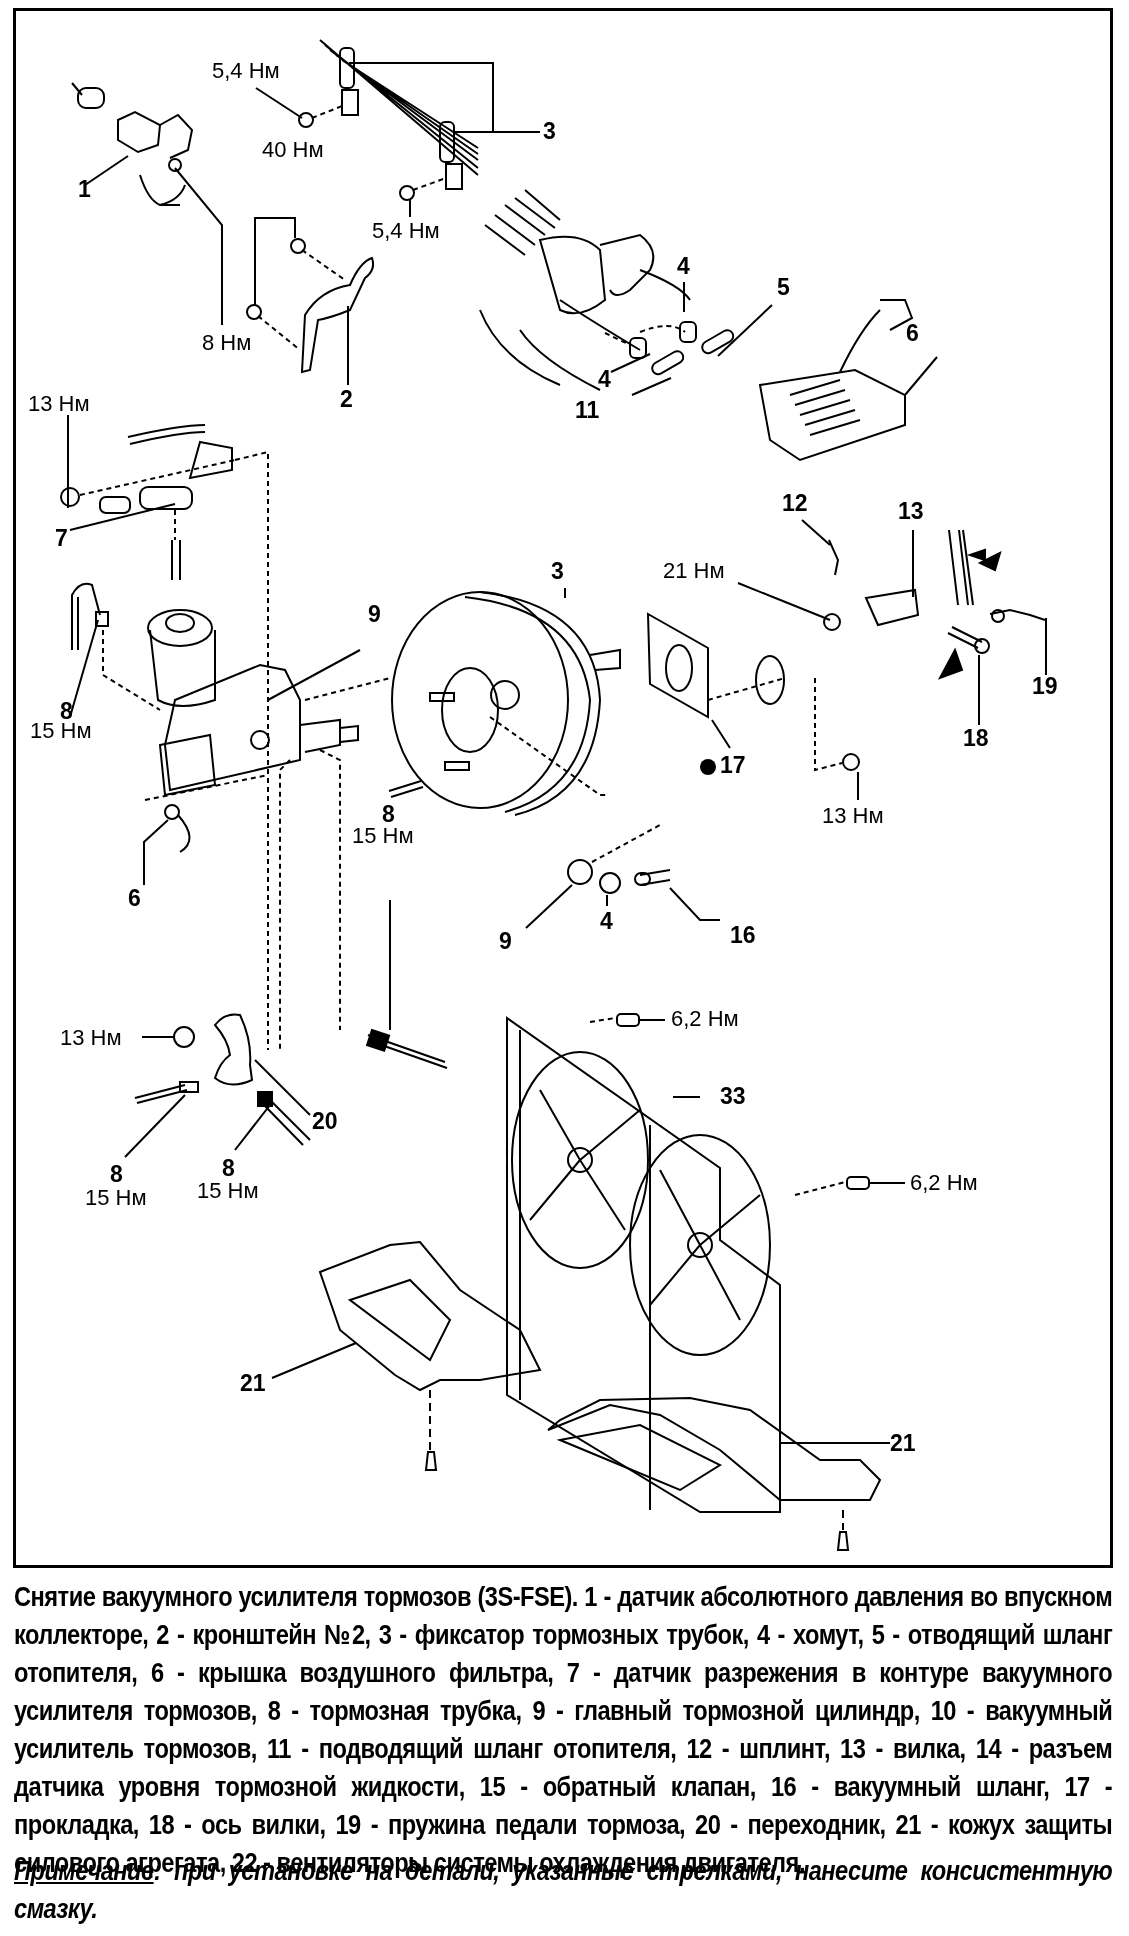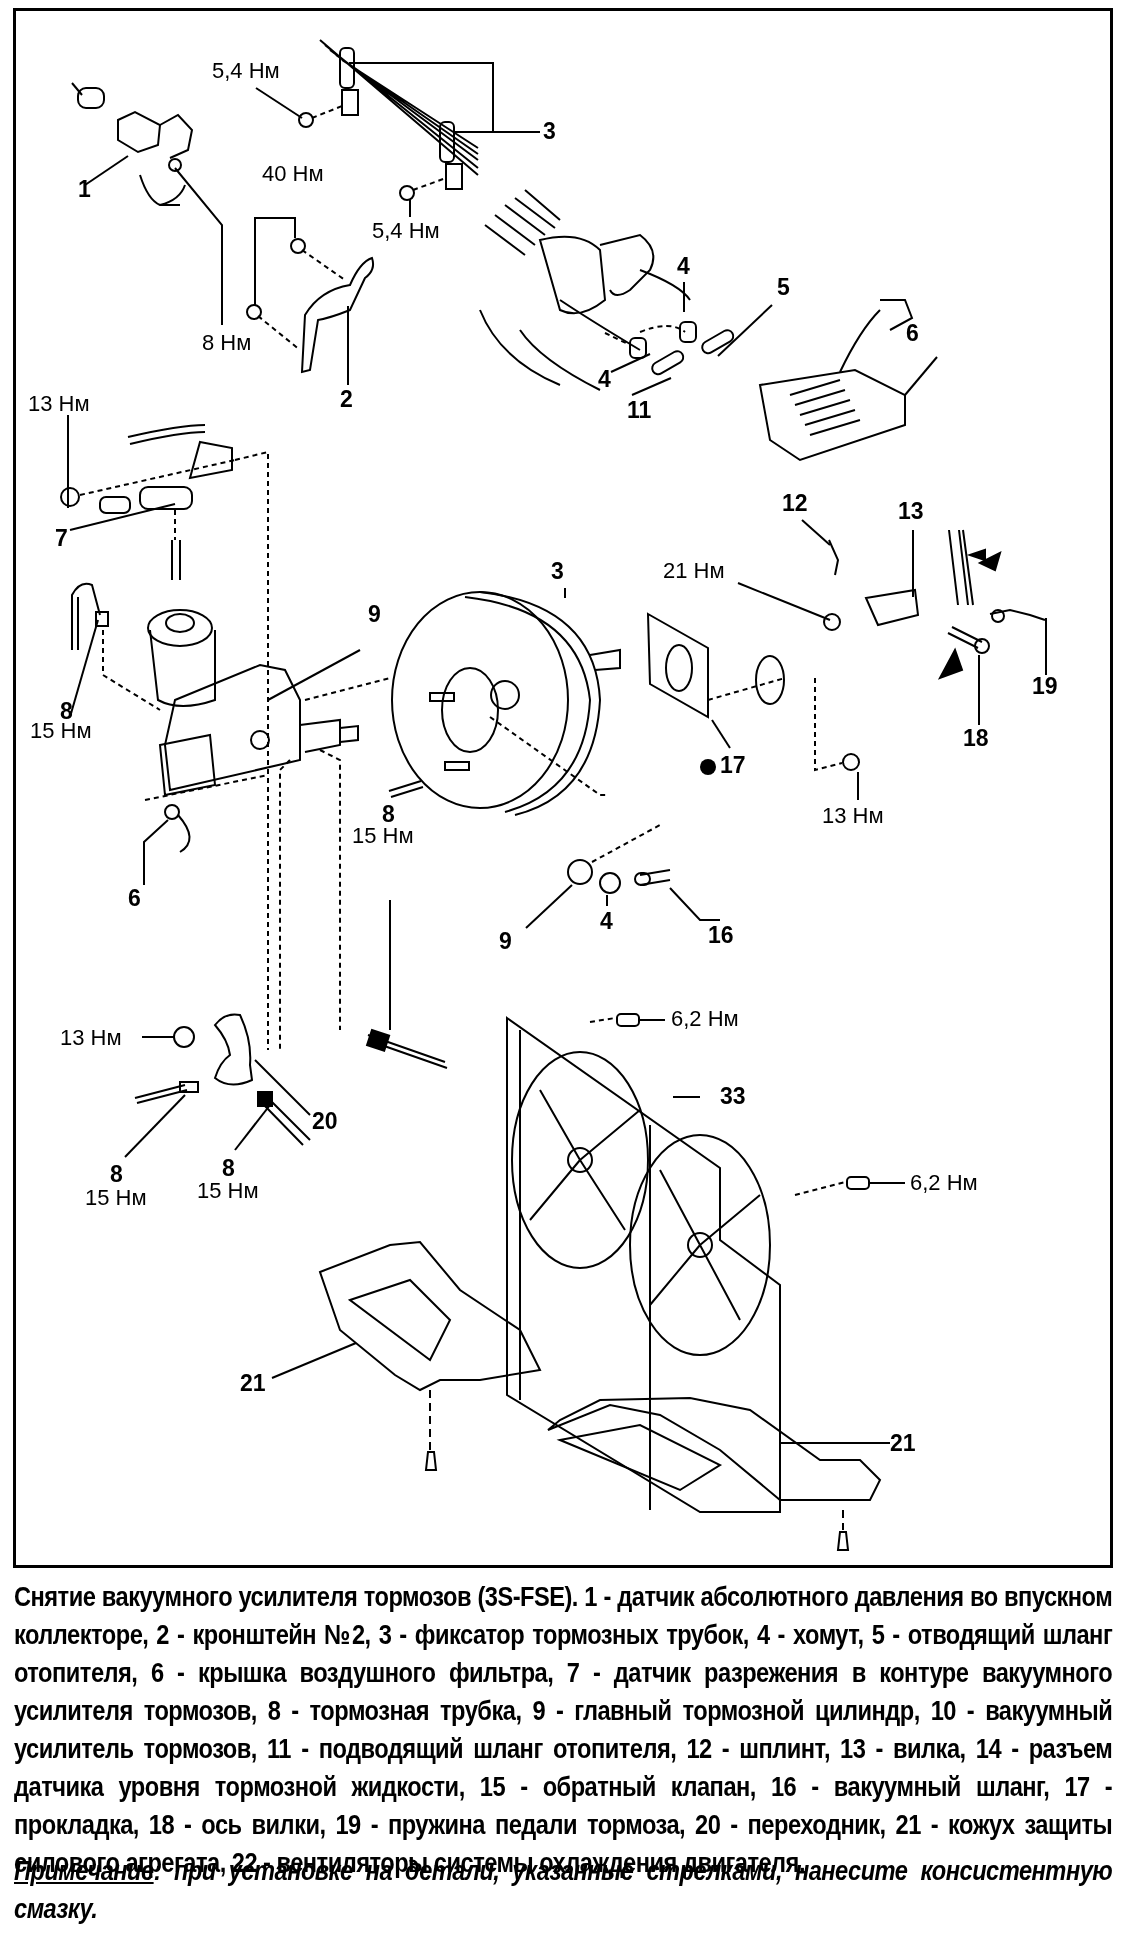--- a/index.html
+++ b/index.html
@@ -247,37 +247,37 @@
 <span class="lbl num" style="left:600px;top:910px">4</span>
 <span class="lbl num" style="left:777px;top:276px">5</span>
 <span class="lbl num" style="left:906px;top:322px">6</span>
 <span class="lbl num" style="left:55px;top:527px">7</span>
 <span class="lbl num" style="left:60px;top:700px">8</span>
 <span class="lbl num" style="left:382px;top:803px">8</span>
 <span class="lbl num" style="left:110px;top:1163px">8</span>
 <span class="lbl num" style="left:222px;top:1157px">8</span>
 <span class="lbl num" style="left:368px;top:603px">9</span>
 <span class="lbl num" style="left:551px;top:560px">3</span>
-<span class="lbl num" style="left:627px;top:399px">11</span>
+<span class="lbl num" style="left:575px;top:399px">11</span>
 <span class="lbl num" style="left:782px;top:492px">12</span>
 <span class="lbl num" style="left:898px;top:500px">13</span>
 <span class="lbl num" style="left:128px;top:887px">6</span>
 <span class="lbl num" style="left:499px;top:930px">9</span>
-<span class="lbl num" style="left:708px;top:924px">16</span>
+<span class="lbl num" style="left:730px;top:924px">16</span>
 <span class="lbl num" style="left:700px;top:754px"><span class="bullet"></span><span>17</span></span>
 <span class="lbl num" style="left:963px;top:727px">18</span>
 <span class="lbl num" style="left:1032px;top:675px">19</span>
 <span class="lbl num" style="left:312px;top:1110px">20</span>
 <span class="lbl num" style="left:240px;top:1372px">21</span>
 <span class="lbl num" style="left:890px;top:1432px">21</span>
 <span class="lbl num" style="left:720px;top:1085px">33</span>
 
 <span class="lbl torque" style="left:212px;top:60px">5,4 Нм</span>
 <span class="lbl torque" style="left:372px;top:220px">5,4 Нм</span>
-<span class="lbl torque" style="left:262px;top:163px">40 Нм</span>
+<span class="lbl torque" style="left:262px;top:139px">40 Нм</span>
 <span class="lbl torque" style="left:202px;top:332px">8 Нм</span>
 <span class="lbl torque" style="left:28px;top:393px">13 Нм</span>
 <span class="lbl torque" style="left:663px;top:560px">21 Нм</span>
 <span class="lbl torque" style="left:30px;top:720px">15 Нм</span>
 <span class="lbl torque" style="left:822px;top:805px">13 Нм</span>
 <span class="lbl torque" style="left:352px;top:825px">15 Нм</span>
 <span class="lbl torque" style="left:60px;top:1027px">13 Нм</span>
 <span class="lbl torque" style="left:85px;top:1187px">15 Нм</span>
 <span class="lbl torque" style="left:197px;top:1180px">15 Нм</span>
 <span class="lbl torque" style="left:671px;top:1008px">6,2 Нм</span>

